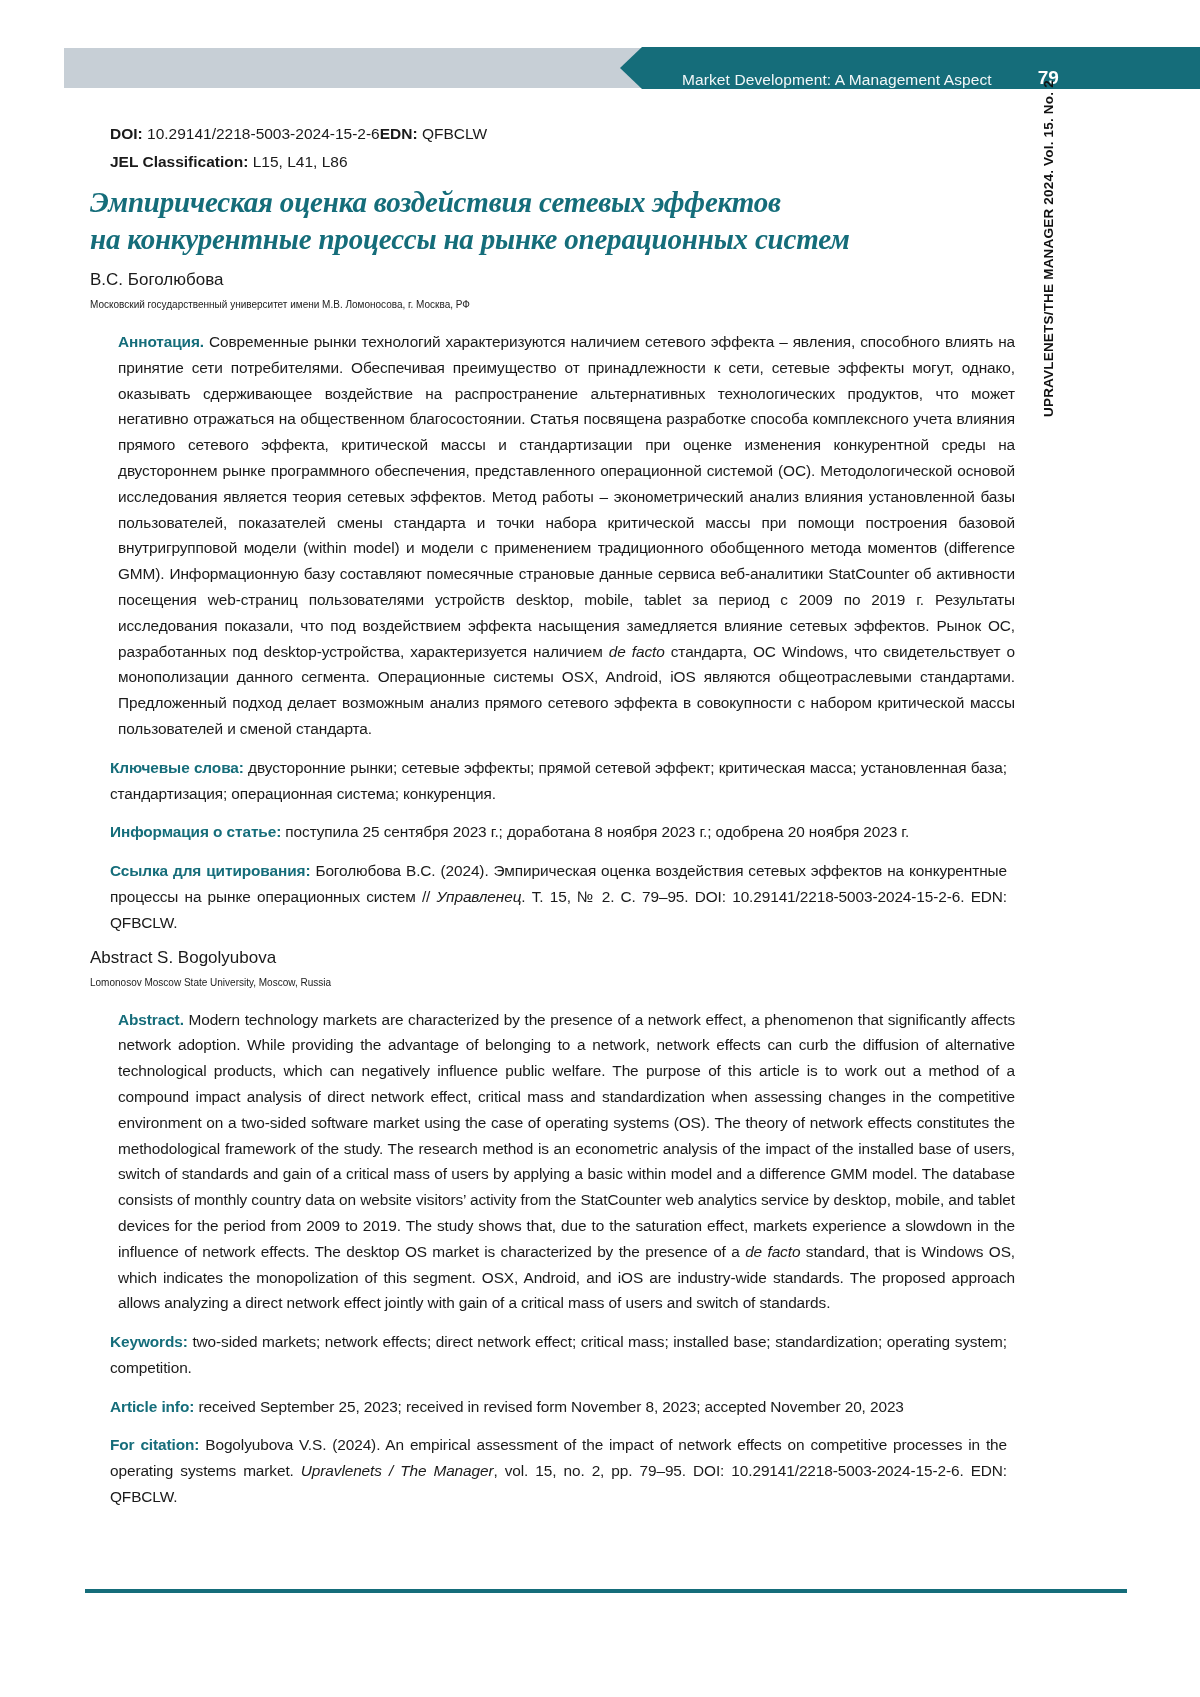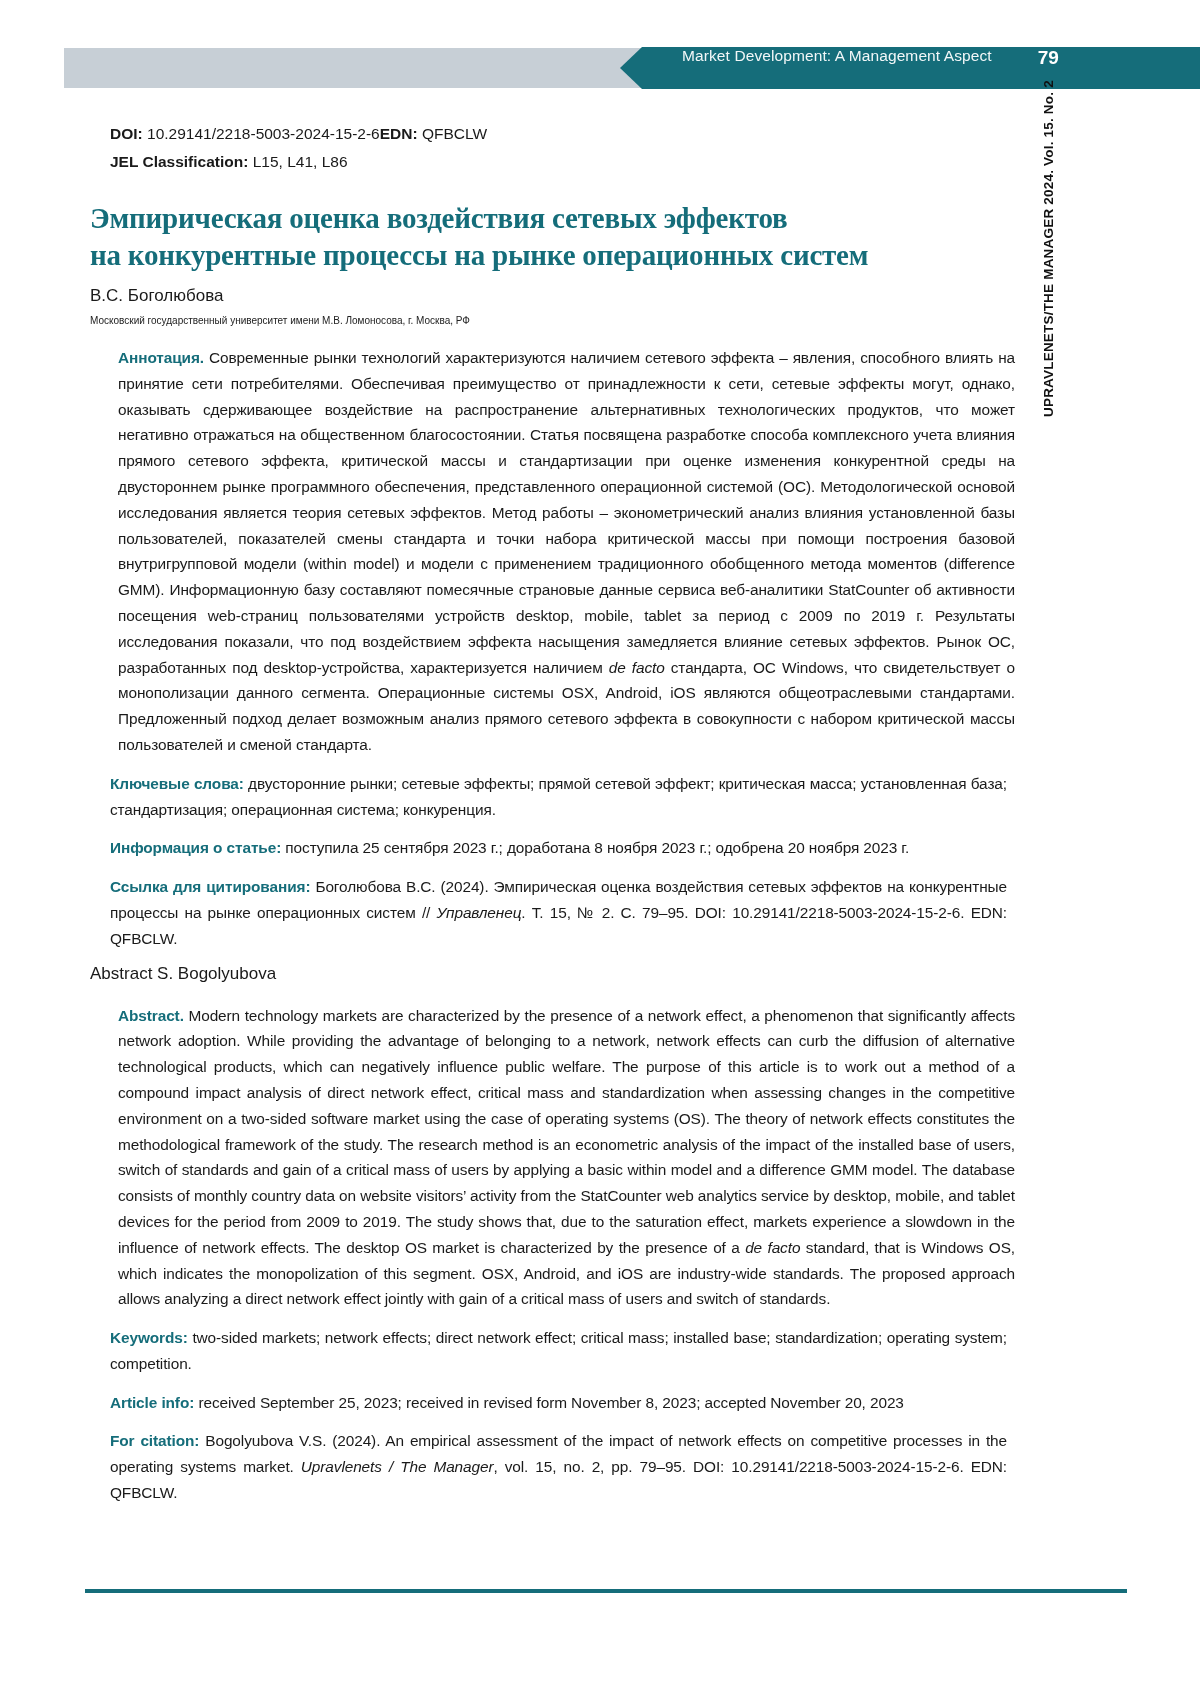--- a/index.html
+++ b/index.html
@@ -16,21 +16,21 @@
   
   .header-band { position: absolute; top: 48px; left: 64px; right: 0; height: 40px; }
   .band-gray {
     position: absolute; left: 0; right: 0; top: 0; bottom: 0;
     background: #c7cfd6;
   }
   .band-teal {
     position: absolute; top: -1px; bottom: -1px; left: 556px; right: 0;
     background: #156d7a;
     clip-path: polygon(22px 0, 100% 0, 100% 100%, 22px 100%, 0 50%);
-    display: flex; align-items: flex-start;
+    display: flex; align-items: flex-end;
     padding-left: 62px;
     color: #f2f7f8;
   }
   .band-title { font-size: 15.5px; letter-spacing: 0.1px; }
   .band-page-no { font-size: 19px; font-weight: bold; margin-left: 46px; color: #ffffff; }
   
   .sidebar-vertical {
     position: absolute;
     top: 115px; left: 1041px;
     width: 302px;
@@ -48,21 +48,21 @@
   .meta-row { display: flex; justify-content: flex-start; align-items: flex-start; font-size: 15.5px; line-height: 28px; }
   .meta-label { font-weight: bold; }
   .title-ru, .title-en {
     font-family: "Liberation Serif", serif;
     font-weight: bold;
     color: #156d7a;
     font-size: 29px;
     line-height: 37px;
     letter-spacing: -0.2px;
   }
-  .title-ru { margin-top: 24px; }
+  .title-ru { margin-top: 8px; font-style: italic; }
   .title-en { margin-top: 98px; }
   .author { font-size: 17px; font-weight: normal; margin-top: 12px; }
   .affiliation { font-size: 10px; margin-top: 9px; color: #222; }
   .para {
     font-size: 15.4px;
     line-height: 25.8px;
     text-align: justify;
     margin-top: 13px;
     letter-spacing: -0.1px;
   }
@@ -129,20 +129,21 @@
 
     <p class="para indent">
       <span class="accent-label">Информация о статье:</span><span> поступила 25 сентября 2023 г.; доработана 8 ноября 2023 г.; одобрена 20 ноября 2023 г.</span>
     </p>
 
     <p class="para indent">
       <span class="accent-label">Ссылка для цитирования:</span><span><span> Боголюбова В.С. (2024). Эмпирическая оценка воздействия сетевых эффектов на конкурентные процессы на рынке операционных систем  // </span><span class="it">Управленец</span><span>. Т. 15, № 2. С. 79–95. DOI: 10.29141/2218-5003-2024-15-2-6. EDN: QFBCLW.</span></span>
     </p>
 
     <div class="author">Abstract S. Bogolyubova</div>
+    <div class="affiliation">Lomonosov Moscow State University, Moscow, Russia</div>
 
     <p class="para first indent">
       <span class="accent-label">Abstract.</span><span><span> Modern technology markets are characterized by the presence of a network effect, a phenomenon that significantly affects network adoption. While providing the advantage of belonging to a network, network effects can curb the diffusion of alternative technological products, which can negatively influence public welfare. The purpose of this article is to work out a method of a compound impact analysis of direct network effect, critical mass and standardization when assessing changes in the competitive environment on a two-sided software market using the case of operating systems (OS). The theory of network effects constitutes the methodological framework of the study. The research method is an econometric analysis of the impact of the installed base of users, switch of standards and gain of a critical mass of users by applying a basic within model and a difference GMM model. The database consists of monthly country data on website visitors’ activity from the StatCounter web analytics service by desktop, mobile, and tablet devices for the period from 2009 to 2019. The study shows that, due to the saturation effect, markets experience a slowdown in the influence of network effects. The desktop OS market is characterized by the presence of a </span><span class="it">de facto</span><span> standard, that is Windows OS, which indicates the monopolization of this segment. OSX, Android, and iOS are industry-wide standards. The proposed approach allows analyzing a direct network effect jointly with gain of a critical mass of users and switch of standards.</span></span>
     </p>
 
     <p class="para indent">
       <span class="accent-label">Keywords:</span><span>  two-sided markets; network effects; direct network effect; critical mass; installed base; standardization; operating system; competition.</span>
     </p>
 
     <p class="para indent">

